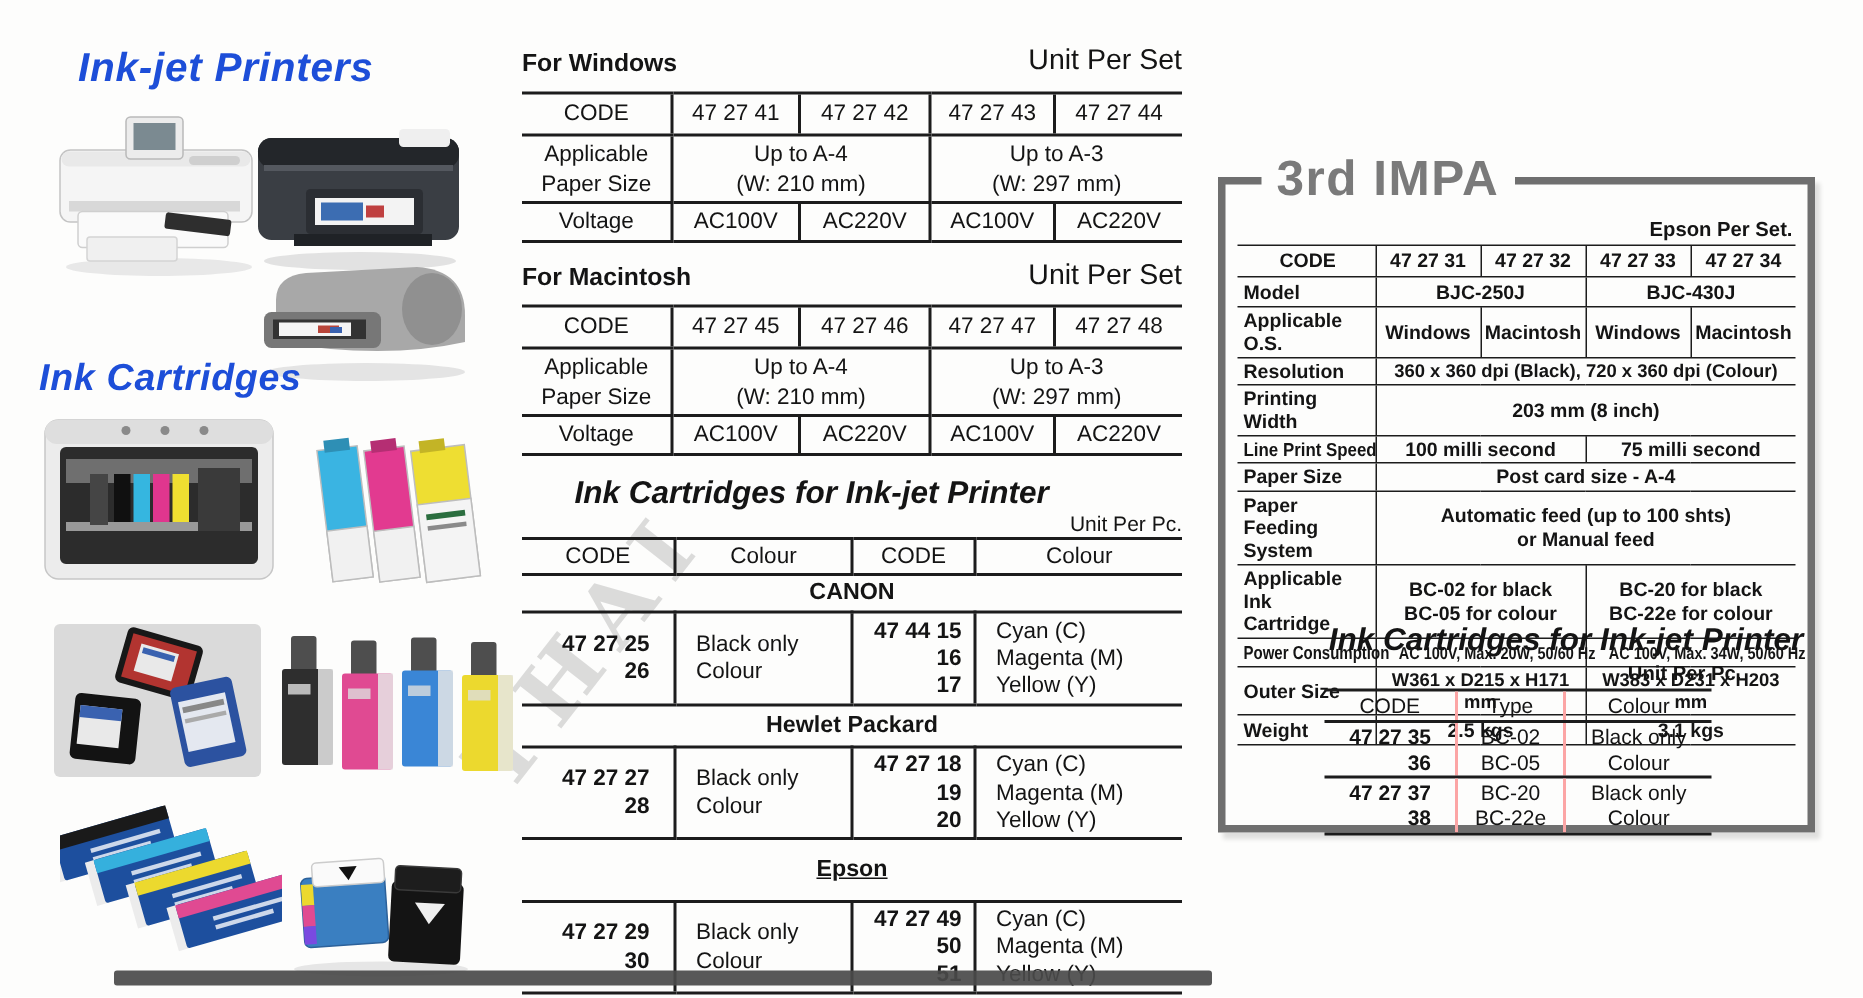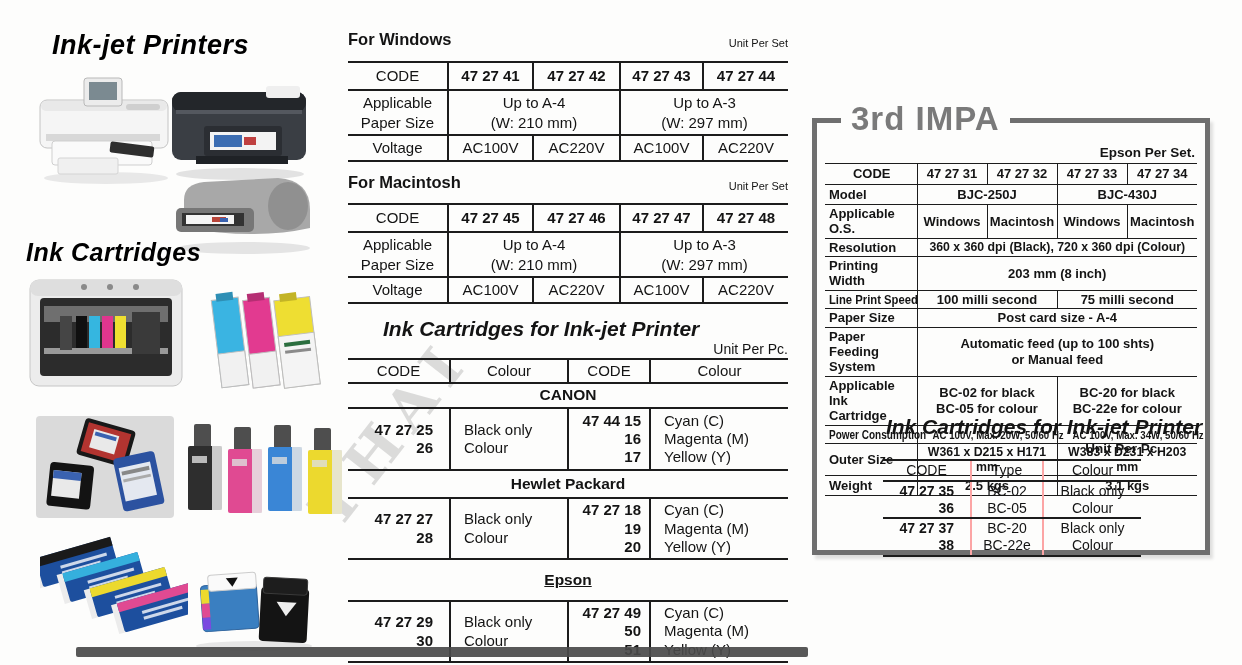--- a/index.html
+++ b/index.html
@@ -8,35 +8,35 @@
   .page { position:relative; width:1242px; height:665px; background:#fdfdfc; overflow:hidden; }
   .abs { position:absolute; }
   .pre { white-space:pre-line; }
 
   
   .watermark { position:absolute; left:296px; top:498px; font-family:"DejaVu Serif", serif;
     font-weight:bold; font-size:58px; letter-spacing:12px; color:#8f8f8f; opacity:.30;
     transform:rotate(-52deg); transform-origin:0 0; pointer-events:none; }
 
   
-  .big-h { font-weight:bold; font-style:italic; color:#000000; letter-spacing:.5px; }
+  .big-h { font-weight:bold; font-style:italic; color:#1d4ed8; letter-spacing:.5px; }
 
   
   .th-row { display:flex; justify-content:space-between; align-items:flex-end; }
   .tbl-title { font-weight:bold; font-size:16.5px; }
-  .unit-label { font-size:11px; }
+  .unit-label { font-size:19px; }
 
   
   table { border-collapse:collapse; table-layout:fixed; }
   .cat-tbl { font-size:15px; }
   .cat-tbl td { border-bottom:2px solid #1c1c1c; border-left:2px solid #1c1c1c;
     text-align:center; vertical-align:middle; padding:2px 3px; line-height:1.3; }
   .cat-tbl td:first-child { border-left:none; }
   .cat-tbl tr:first-child td { border-top:2px solid #1c1c1c; }
-  .code { font-weight:bold; }
+  .code { font-weight:normal; }
   .cart-tbl td { line-height:1.22; }
   .cart-tbl .codes { text-align:right; padding-right:16px; font-weight:bold; }
   .cart-tbl .codes3 { text-align:right; padding-right:8px; font-weight:bold; }
   .cart-tbl .colours { text-align:left; padding-left:13px; }
   .brand td { font-weight:bold; font-size:15.5px; }
 
   .cart-mid-title { font-weight:bold; font-style:italic; font-size:21px;margin-left:33px; }
   .unit-right { text-align:right; font-size:14px; }
 
   

